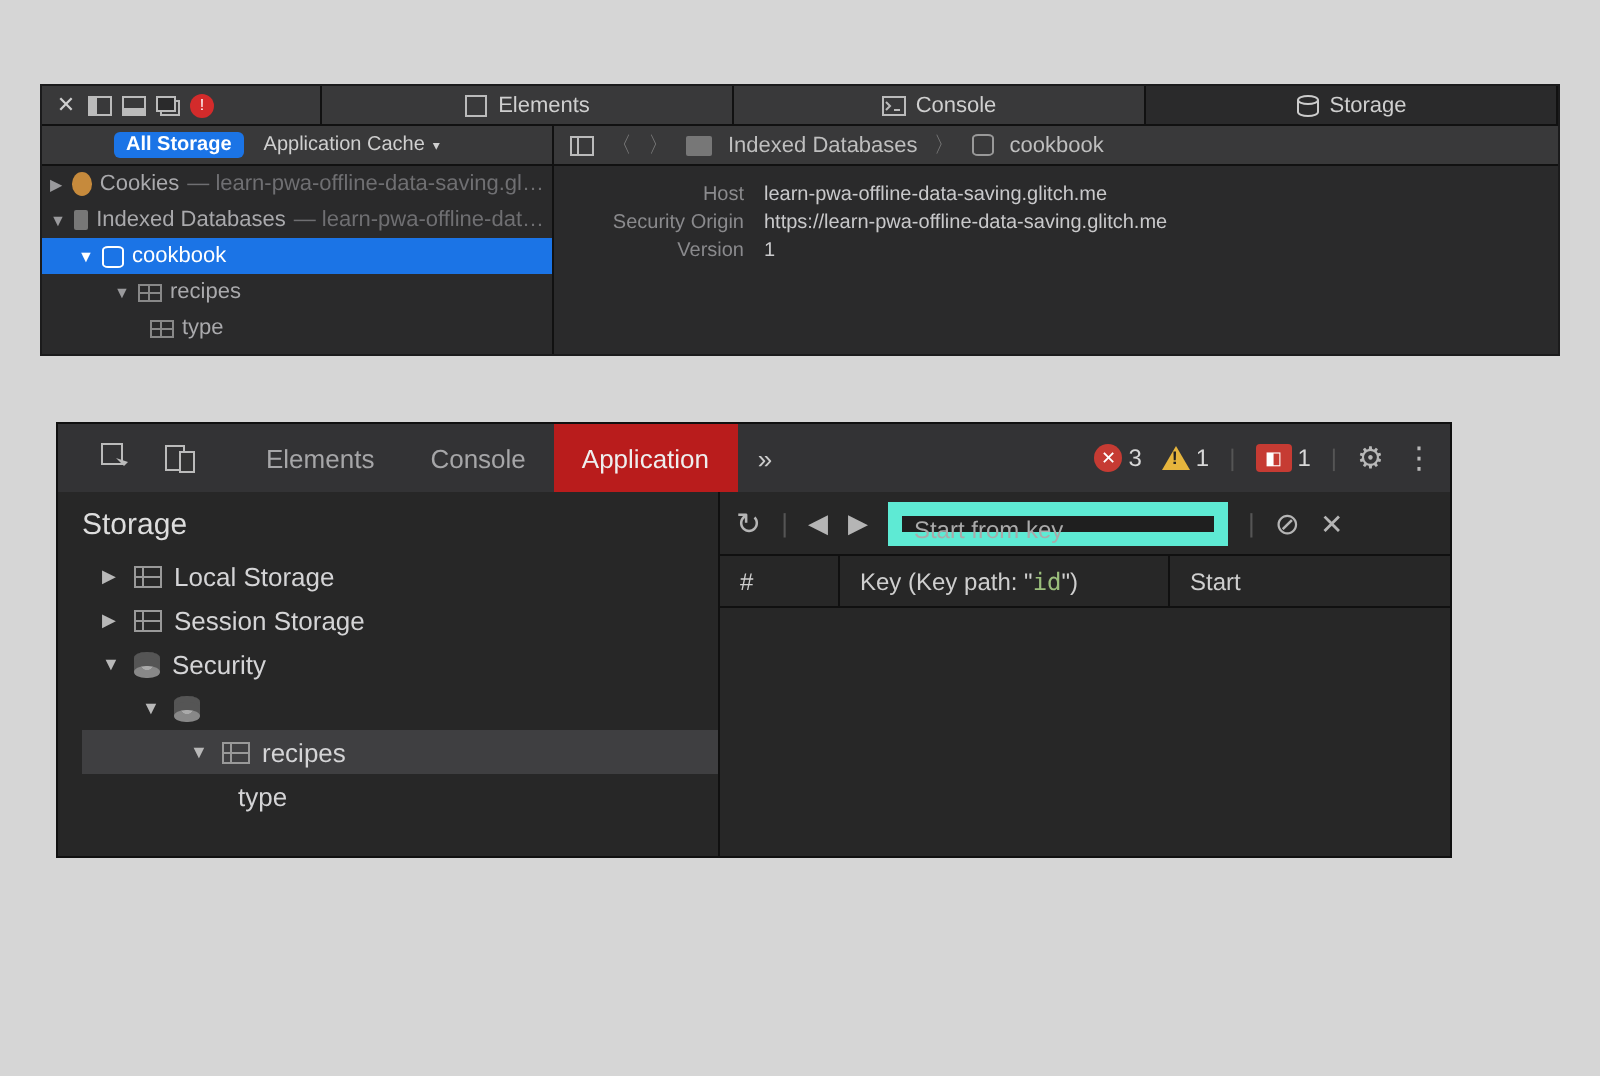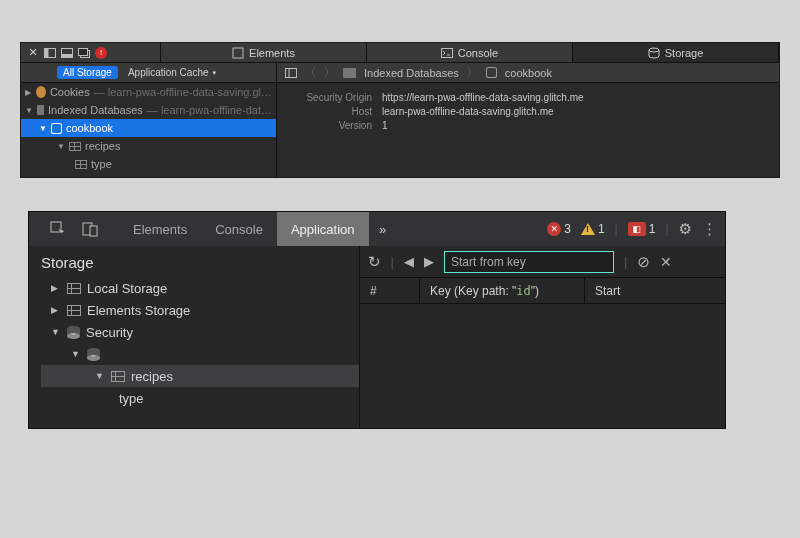--- a/index.html
+++ b/index.html
@@ -9,21 +9,21 @@
 .safari { position:absolute; left:20px; top:42px; width:760px; height:136px; background:#2a2a2b; color:#bfbfbf; font-size:11px; border:1px solid #1b1b1c; }
 .safari-tabs { height:20px; display:flex; align-items:stretch; background:#39393a; border-bottom:1px solid #111; }
 .sf-tab { flex:1; display:flex; align-items:center; justify-content:center; gap:5px; border-right:1px solid #111; color:#cfcfcf; }
 .sf-tab.left { flex:0 0 140px; justify-content:flex-start; padding-left:6px; gap:5px; }
 .sf-tab.active { background:#2a2a2b; }
 .sf-iconbox { width:12px; height:12px; display:flex; align-items:center; justify-content:center; }
 .sf-red { width:12px; height:12px; border-radius:50%; background:#d32b2b; color:#fff; font-size:8px; display:flex; align-items:center; justify-content:center; }
 
 .safari-toolbar { height:20px; display:flex; align-items:stretch; background:#39393a; border-bottom:1px solid #111; }
 .sf-tl-left { flex:0 0 256px; display:flex; align-items:center; padding-left:6px; gap:4px; border-right:1px solid #111; }
-.pill { background:#1b74e6; color:#fff; padding:1px 6px; border-radius:3px; font-size:10px; }
+.pill { background:#1b74e6; color:#fff; padding:1px 6px; border-radius:3px; font-size:10px;font-weight:bold; }
 .lightbtn { color:#cfcfcf; padding:1px 6px; font-size:10px; display:flex; align-items:center; gap:4px; }
 .sf-tl-right { flex:1; display:flex; align-items:center; gap:8px; padding-left:8px; }
 .crumb-sep { color:#7a7a7a; }
 .folder-g { width:13px; height:10px; background:#777; border-radius:1px; display:inline-block; }
 .db-g { width:11px; height:11px; border:1px solid #999; border-radius:3px/2px; display:inline-block; }
 
 .safari-body { display:flex; height:94px; }
 .sf-side { width:256px; border-right:1px solid #111; overflow:hidden; }
 .sf-row { display:flex; align-items:center; height:18px; padding:0 4px; gap:4px; white-space:nowrap; overflow:hidden; color:#a9a9ac; }
 .sf-row .dim { color:#6f6f72; }
@@ -37,21 +37,21 @@
 .sf-main { flex:1; padding:6px 10px; color:#c9c9cb; font-size:10px; }
 .kv { display:flex; margin:3px 0; }
 .kv .k { width:95px; text-align:right; color:#8a8a8d; padding-right:10px; }
 
 
 .chrome { position:absolute; left:28px; top:211px; width:698px; height:218px; background:#272727; color:#d8d8d8; font-size:13px; border:1px solid #101010; }
 .ch-tabs { height:34px; background:#333335; display:flex; align-items:stretch; }
 .ch-tool { width:90px; display:flex; align-items:center; justify-content:center; gap:14px; }
 .ch-btn { width:18px; height:18px; display:flex; align-items:center; justify-content:center; color:#b8b8b8; }
 .ch-tab { padding:0 14px; display:flex; align-items:center; color:#a6a6a8; }
-.ch-tab.active { background:#737373; color:#eee; }
+.ch-tab.active { background:#b91c1c; color:#eee; }
 .ch-more { width:28px; display:flex; align-items:center; justify-content:center; color:#ccc; }
 .ch-right { margin-left:auto; display:flex; align-items:center; gap:10px; padding-right:8px; font-size:12px; }
 .badge { display:flex; align-items:center; gap:3px; }
 .dot-r{width:14px;height:14px;border-radius:50%;background:#c63b33;color:#fff;font-size:9px;display:flex;align-items:center;justify-content:center;}
 .tri-y{width:0;height:0;border-left:7px solid transparent;border-right:7px solid transparent;border-bottom:12px solid #e6b53d;position:relative;}
 .tri-y::after{content:"!";position:absolute;left:-2px;top:1px;color:#222;font-size:9px;font-weight:bold;}
 .rect-r{width:18px;height:14px;background:#c63b33;color:#fff;font-size:9px;display:flex;align-items:center;justify-content:center;border-radius:2px;}
 .gear,.kebab{color:#b8b8b8;font-size:15px;}
 
 .ch-body { display:flex; height:182px; }
@@ -68,21 +68,21 @@
   linear-gradient(#999,#999) 0 0/1px 100% no-repeat,
   linear-gradient(#999,#999) 4px 0/1px 100% no-repeat,
   linear-gradient(#999,#999) 13px 0/1px 100% no-repeat;}
 .db-ic{width:13px;height:13px;display:inline-block;border-radius:6px/3px;background:
   radial-gradient(ellipse at 50% 15%, #aaa 45%, transparent 46%),
   linear-gradient(#888,#888);
   box-shadow:inset 0 3px 0 #555, inset 0 7px 0 #555;}
 
 .ch-main { flex:1; background:#272727; border-left:1px solid #101010; display:flex; flex-direction:column; }
 .ch-mtb { height:32px; border-bottom:1px solid #101010; display:flex; align-items:center; gap:10px; padding:0 8px; color:#b5b5b5; }
-.ch-input { flex:1; max-width:170px; height:22px; background:#1f1f1f; border:1px solid #5eead4; color:#aaa; padding:0 6px; display:flex; align-items:center; font-size:12px; }
+.ch-input { flex:1; max-width:170px; height:22px; background:#1f1f1f; border:7px solid #5eead4; color:#aaa; padding:0 6px; display:flex; align-items:flex-start; font-size:12px; }
 .ch-cols { height:26px; display:flex; align-items:center; border-bottom:1px solid #101010; font-size:12px; color:#cfcfcf; }
 .ch-col { padding:0 10px; border-right:1px solid #101010; height:100%; display:flex; align-items:center; }
 .ch-col.c1{width:60px}.ch-col.c2{flex:0 0 165px}
 .code{color:#9bbf7c;font-family:Menlo,monospace;}
 svg { display:block; }
 </style>
 </head>
 <body>
 
 <div class="safari">
@@ -181,26 +181,26 @@
         <span class="tableic"></span>
         <span>recipes</span>
       </div>
       <div class="sf-row i3">
         <span class="tableic"></span>
         <span>type</span>
       </div>
     </div>
     <div class="sf-main">
       <div class="kv">
+          <div class="k">Host</div>
+          <div>learn-pwa-offline-data-saving.glitch.me</div>
+        </div>
+      <div class="kv">
           <div class="k">Security Origin</div>
           <div>https://learn-pwa-offline-data-saving.glitch.me</div>
-        </div>
-      <div class="kv">
-          <div class="k">Host</div>
-          <div>learn-pwa-offline-data-saving.glitch.me</div>
         </div>
       <div class="kv">
           <div class="k">Version</div>
           <div>1</div>
         </div>
     </div>
   </div>
 </div>
 
 <div class="chrome">
@@ -247,21 +247,21 @@
     <div class="ch-side">
       <div class="ch-h">Storage</div>
       <div class="ch-row ci1">
           <span class="ctri">▶</span>
           <span class="grid-ic"></span>
           <span>Local Storage</span>
         </div>
       <div class="ch-row ci1">
           <span class="ctri">▶</span>
           <span class="grid-ic"></span>
-          <span>Elements Storage</span>
+          <span>Session Storage</span>
         </div>
       <div class="ch-row ci1">
           <span class="ctri">▼</span>
           <span class="db-ic"></span>
           <span>Security</span>
         </div>
       <div class="ch-row ci2">
           <span class="ctri">▼</span>
           <span class="db-ic"></span>
         </div>

